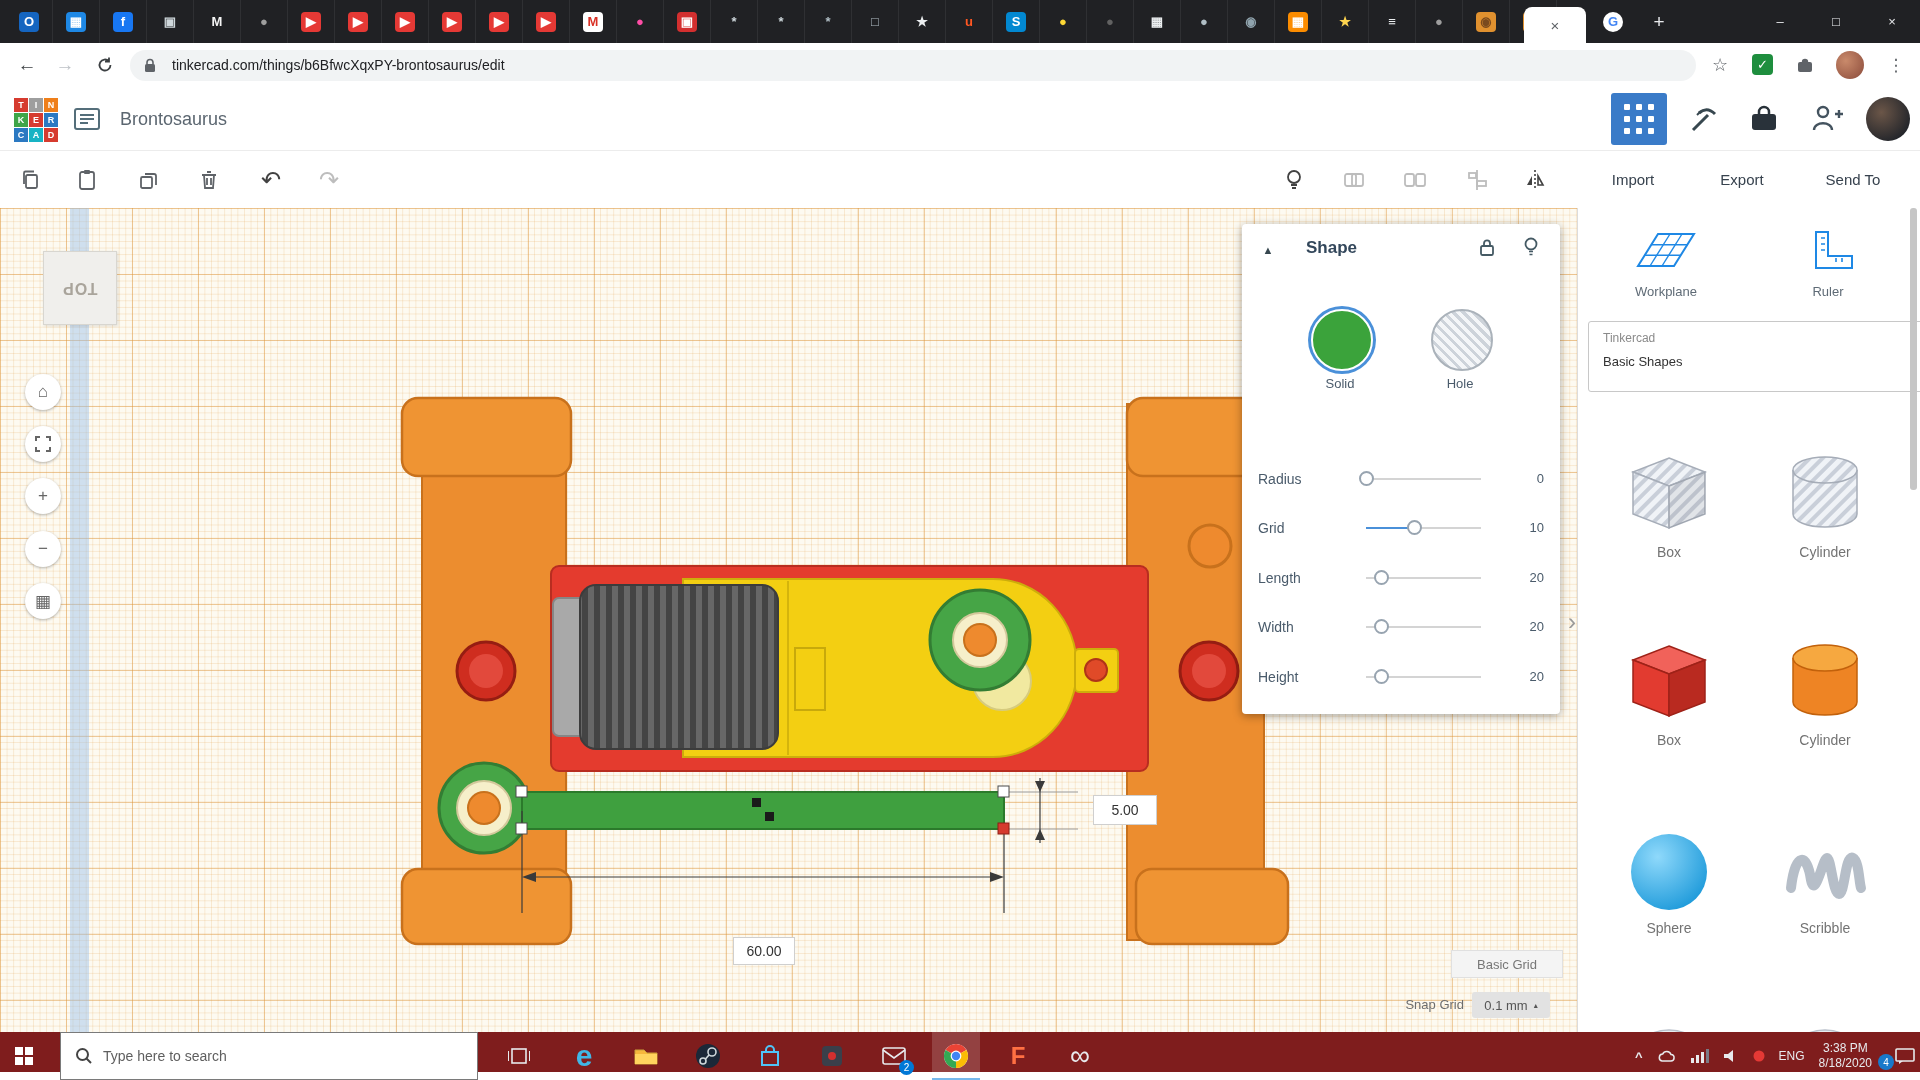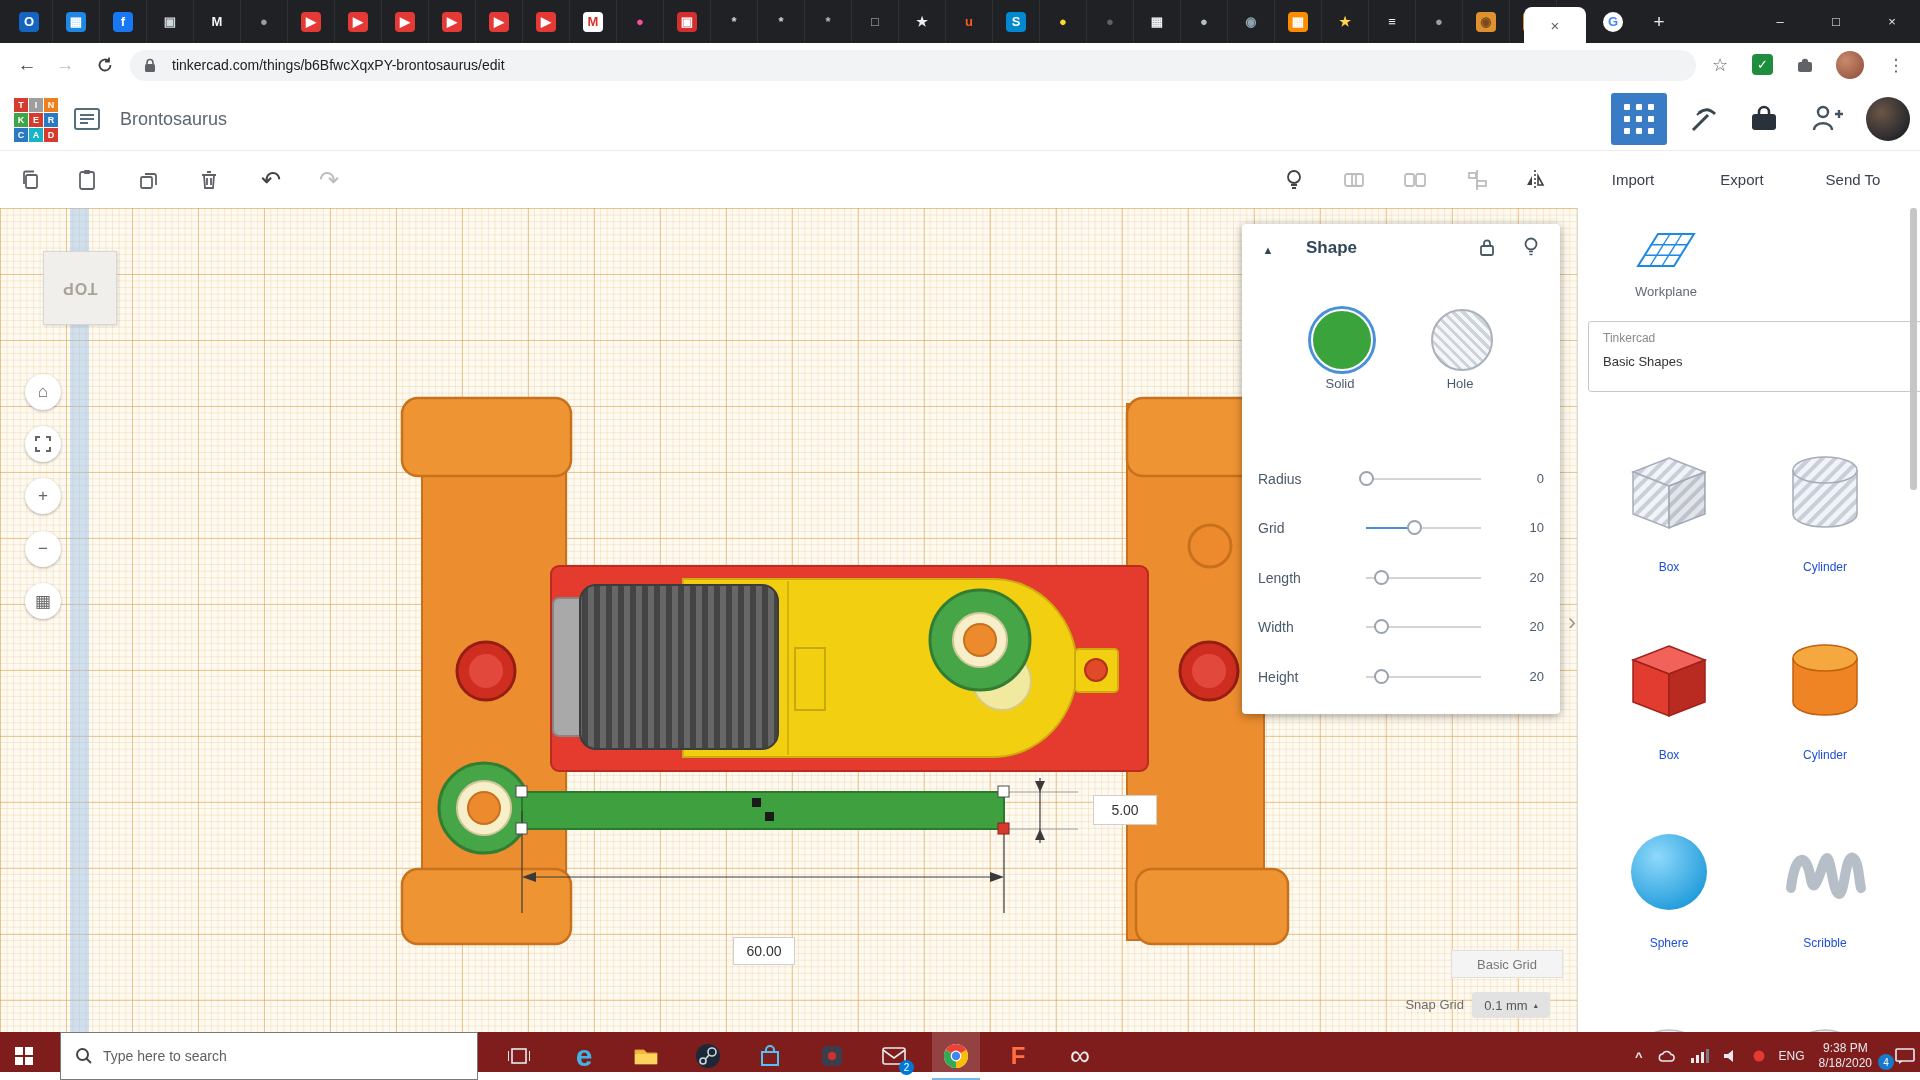--- a/index.html
+++ b/index.html
@@ -73,21 +73,21 @@
 
   
   #sidebar{left:1577px;top:0;width:343px;height:824px;background:#fff;border-left:1px solid #dcdcdc;overflow:hidden;}
   .side-item{position:absolute;top:18px;width:136px;text-align:center;}
   .side-item .slb{font-size:13px;color:#5f6b76;margin-top:6px;}
   #libbox{left:10px;top:113px;width:372px;height:71px;border:1px solid #c8c8c8;border-radius:3px;box-sizing:border-box;}
   #libbox .sm{position:absolute;left:14px;top:9px;font-size:12px;color:#8a8a8a;}
   #libbox .bg{position:absolute;left:14px;top:32px;font-size:13px;color:#333;}
   #libbox .arr{position:absolute;right:14px;top:26px;font-size:13px;color:#3f7a3f;}
   .scell{position:absolute;width:150px;text-align:center;}
-  .slabel{font-size:12px;color:#1d4ed8;margin-top:16px;}
+  .slabel{font-size:14px;color:#737373;margin-top:0;}
   #sb-scroll{left:332px;top:0;width:7px;height:282px;background:#c6c6c6;border-radius:3px;}
   #collapse-chevron{left:1560px;top:398px;width:24px;height:32px;color:#9a9a9a;font-size:24px;}
 
   
   #taskbar{top:1032px;left:0;width:1920px;height:40px;background:#7f1d1d;}
   .tbbtn{position:absolute;top:0;width:48px;height:48px;display:flex;align-items:center;justify-content:center;}
   .active-app{background:rgba(255,255,255,0.16);box-shadow:inset 0 -2px 0 #76b9ed;}
   #tb-search{left:60px;top:0;width:418px;height:48px;background:#fff;border:1px solid #7a7a7a;box-sizing:border-box;display:flex;align-items:center;}
   #tb-search .ph{font-size:14px;color:#5f5f5f;margin-left:10px;}
   #tray{position:absolute;right:4px;top:0;height:48px;display:flex;align-items:center;gap:14px;color:#e8eaed;}
@@ -470,20 +470,27 @@
     <div class="side-item" style="left:20px">
       <svg width="68" height="48">
         <path d="M6 40 L26 8 H62 L42 40 Z" fill="none" stroke="#1e88e5" stroke-width="2"></path>
         <line x1="38" y1="8" x2="18" y2="40" stroke="#1e88e5" stroke-width="1.4"></line>
         <line x1="50" y1="8" x2="30" y2="40" stroke="#1e88e5" stroke-width="1.4"></line>
         <line x1="19.3" y1="18.7" x2="55.3" y2="18.7" stroke="#1e88e5" stroke-width="1.4"></line>
         <line x1="12.6" y1="29.3" x2="48.6" y2="29.3" stroke="#1e88e5" stroke-width="1.4"></line>
       </svg>
       <div class="slb">Workplane</div>
     </div>
+    <div class="side-item" style="left:182px">
+      <svg width="68" height="48">
+        <path d="M22 6 h12 v24 h24 v12 h-36 z" fill="none" stroke="#1e88e5" stroke-width="2"></path>
+        <path d="M27 12 h4 M27 18 h4 M27 24 h4 M42 36 v-4 M48 36 v-4" stroke="#1e88e5" stroke-width="1.6"></path>
+      </svg>
+      <div class="slb">Ruler</div>
+    </div>
 
     <div id="libbox" class="ab">
       <span class="sm">Tinkercad</span>
       <span class="bg">Basic Shapes</span>
       <span class="arr">▼</span>
     </div>
 
     <div class="scell" style="left:16px;top:240px">
       <svg width="92" height="92">
         <path d="M46 10 L82 24 L46 38 L10 24 Z" fill="url(#diag)" stroke="#a6adb8" stroke-width="1.5"></path>
@@ -679,21 +686,21 @@
         <rect x="15" y="0" width="3" height="14" fill="#7a7a85"></rect>
       </svg>
     <svg width="16" height="14">
         <path d="M1 5 h4 l5 -4 v12 l-5 -4 h-4 z" fill="#e8eaed"></path>
       </svg>
     <svg width="12" height="12">
         <circle cx="6" cy="6" r="5.5" fill="#e53935"></circle>
       </svg>
     <span style="font-size:12px">ENG</span>
     <div id="clock">
-      <div>9:38 PM</div>
+      <div>3:38 PM</div>
       <div>8/18/2020</div>
     </div>
     <div style="position:relative;width:30px;height:24px">
       <svg width="22" height="18" style="position:absolute;right:0;top:3">
           <rect x="2" y="2" width="18" height="12" rx="1" fill="none" stroke="#e8eaed" stroke-width="1.6"></rect>
           <path d="M5 14 l0 3 l4 -3" fill="#e8eaed"></path>
         </svg>
       <span class="badge" style="left:-8px;top:10px;width:16px;height:16px;background:#1979ca">4</span>
     </div>
   </div>

